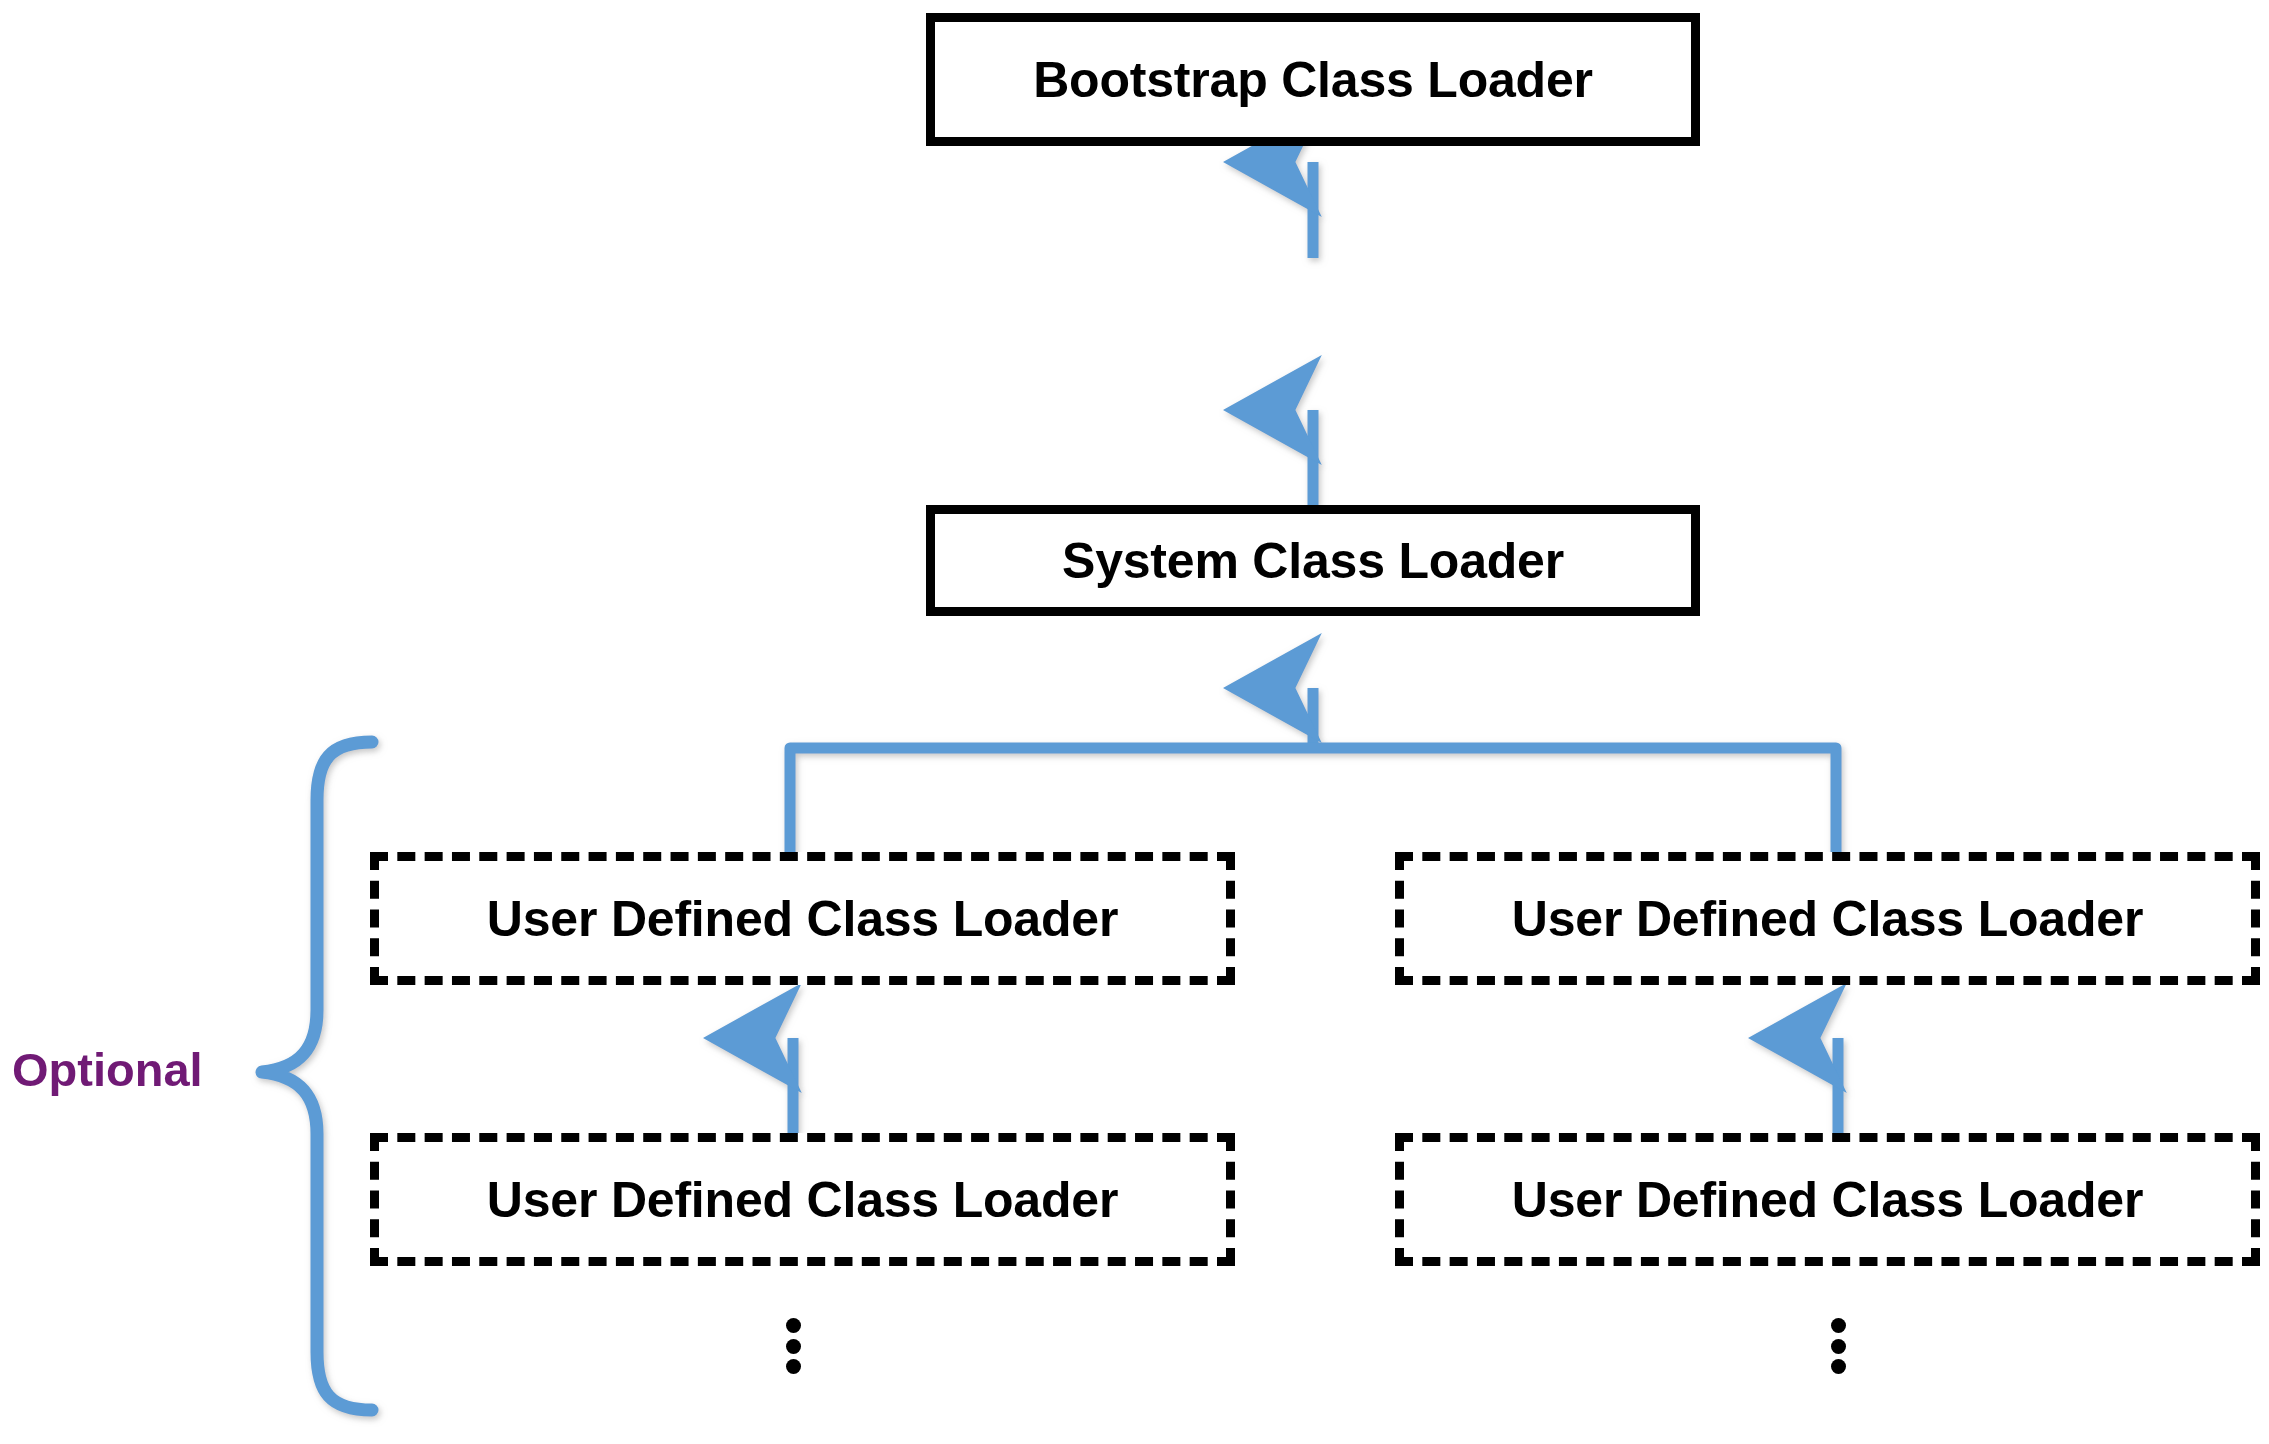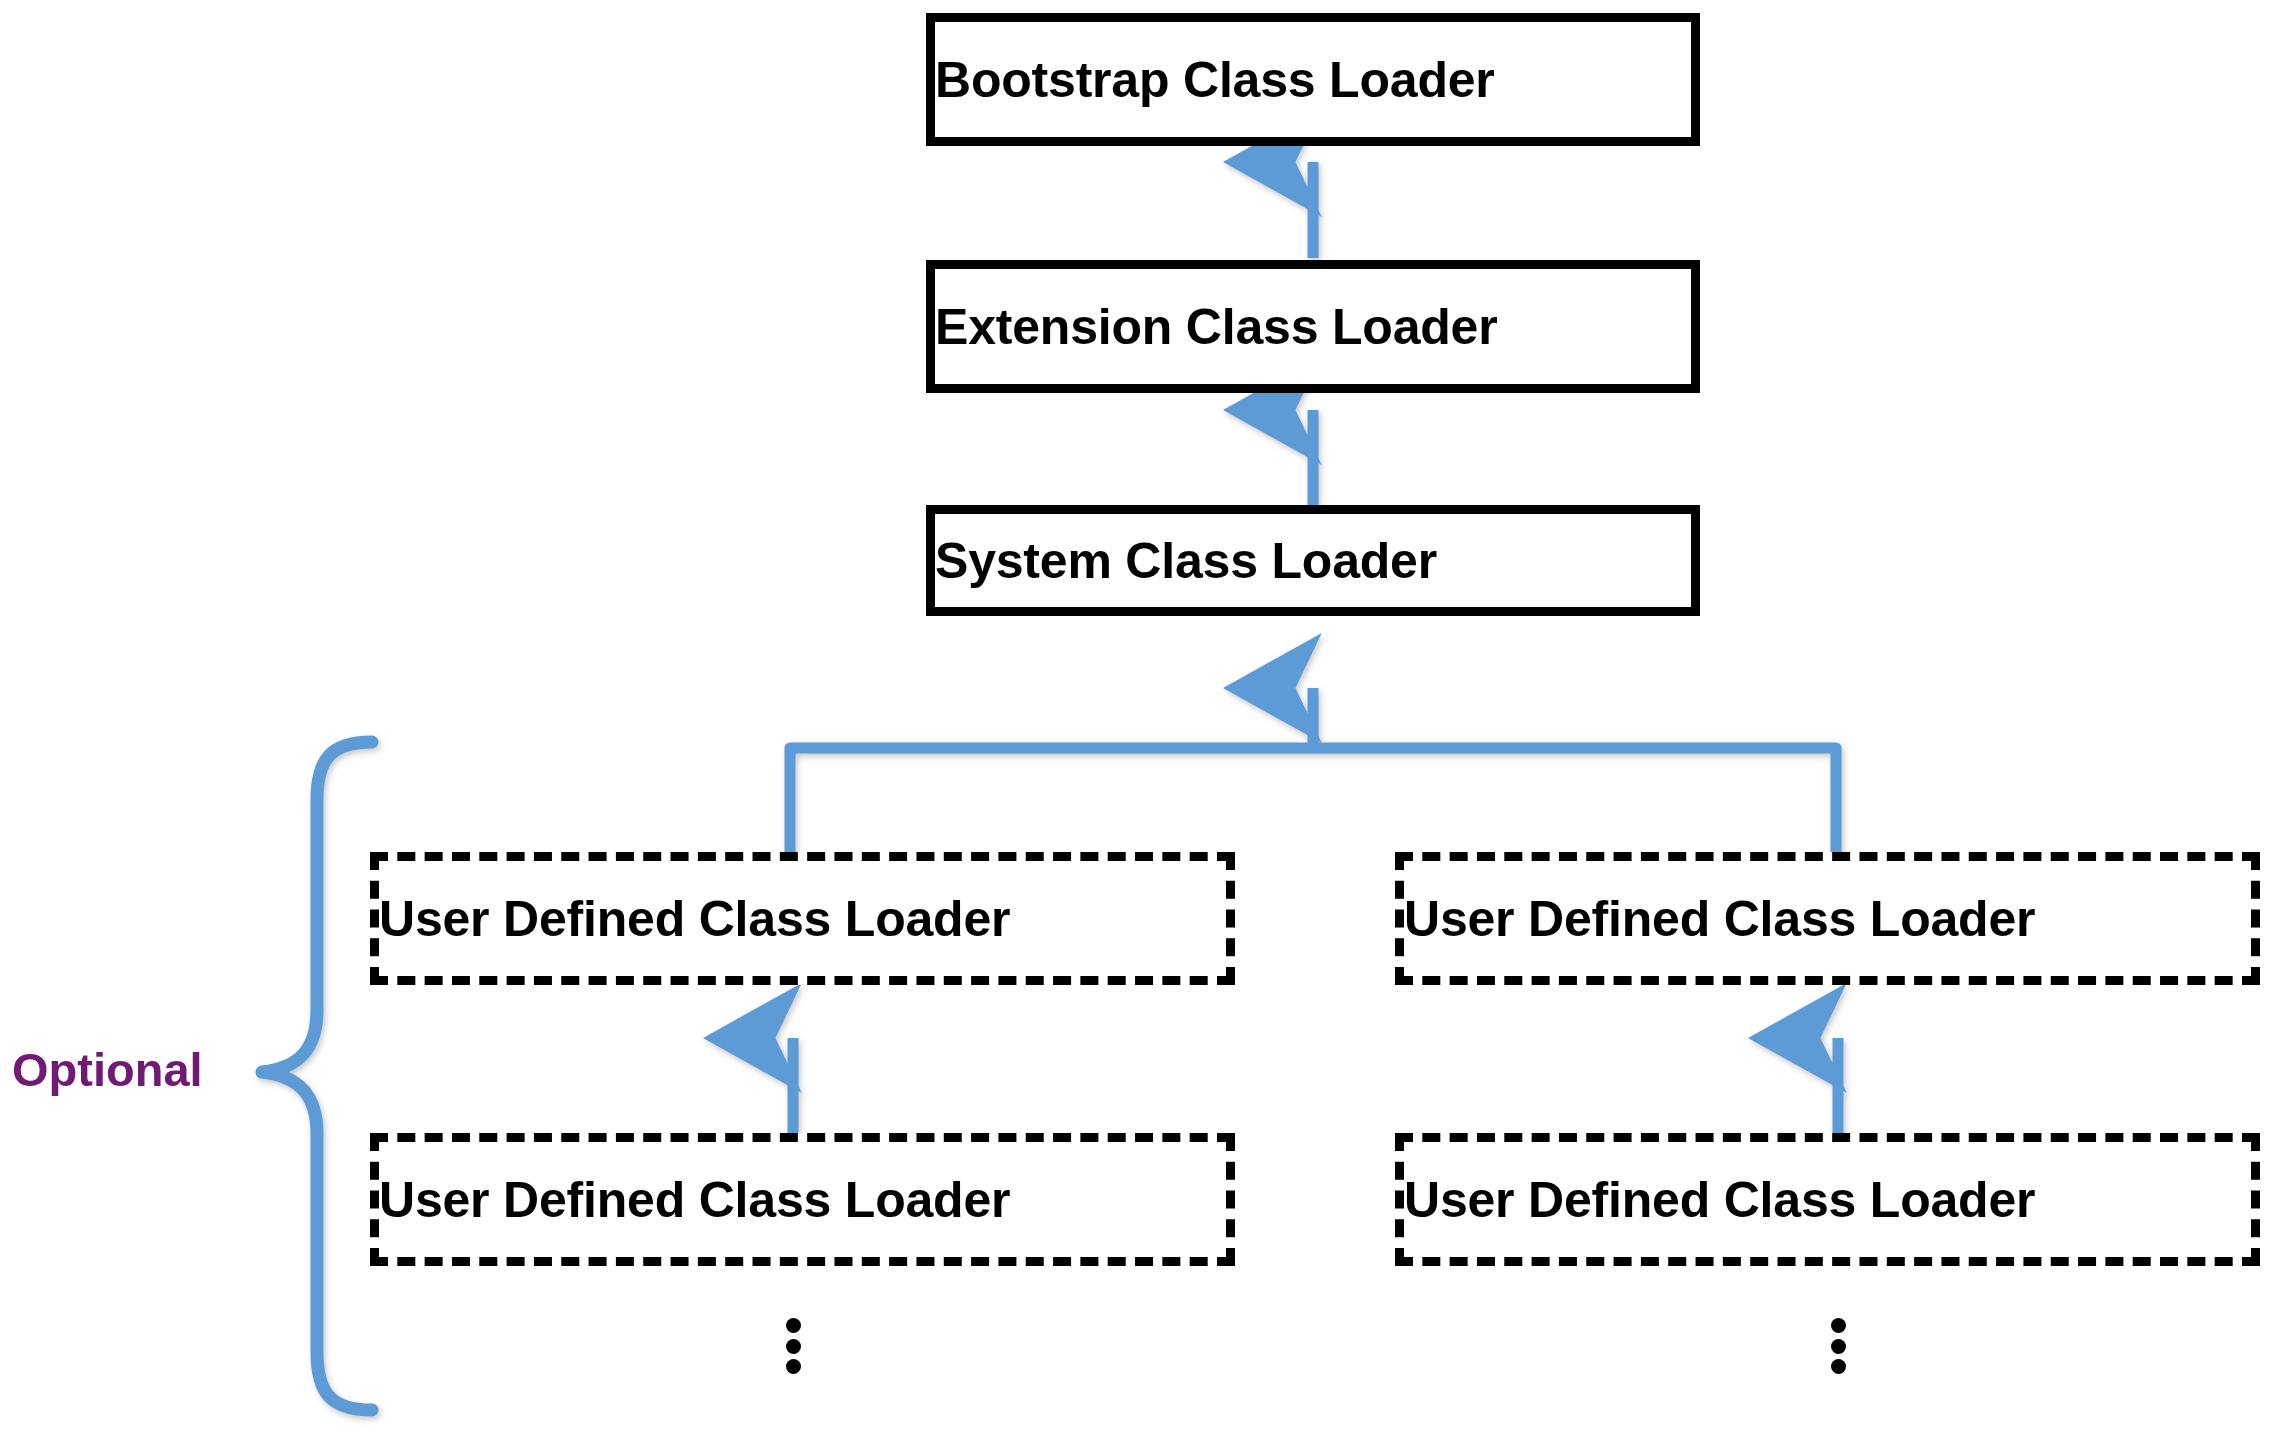--- a/index.html
+++ b/index.html
@@ -21,20 +21,21 @@
     left: 0; top: 0;
     width: 2269px;
     height: 1444px;
     pointer-events: none;
   }
   .node {
     position: absolute;
     box-sizing: border-box;
     display: flex;
     align-items: center;
+    justify-content: center;
     background: #ffffff;
     color: #000000;
     font-weight: bold;
     letter-spacing: -0.2px;
     text-align: center;
     line-height: 1;
   }
   .node.solid {
     border: 9px solid #000000;
   }
@@ -105,23 +106,20 @@
                C 300,1076 317,1096 317,1134
                L 317,1352
                C 317,1392 330,1410 372,1410"></path>
     </g>
   </svg>
 
   <div class="node solid" style="left:926px; top:13px; width:774px; height:133px; font-size:50px;">
     <span class="node-label">Bootstrap Class Loader</span>
   </div>
 
-  <div class="node solid" style="left:926px; top:260px; width:774px; height:133px; font-size:50px;">
-    <span class="node-label">Extension Class Loader</span>
-  </div>
 
   <div class="node solid" style="left:926px; top:505px; width:774px; height:111px; font-size:50px;">
     <span class="node-label">System Class Loader</span>
   </div>
 
   <div class="node dashed" style="left:370px; top:852px; width:865px; height:133px; font-size:50px;">
     <span class="node-label">User Defined Class Loader</span>
   </div>
 
   <div class="node dashed" style="left:1395px; top:852px; width:865px; height:133px; font-size:50px;">

